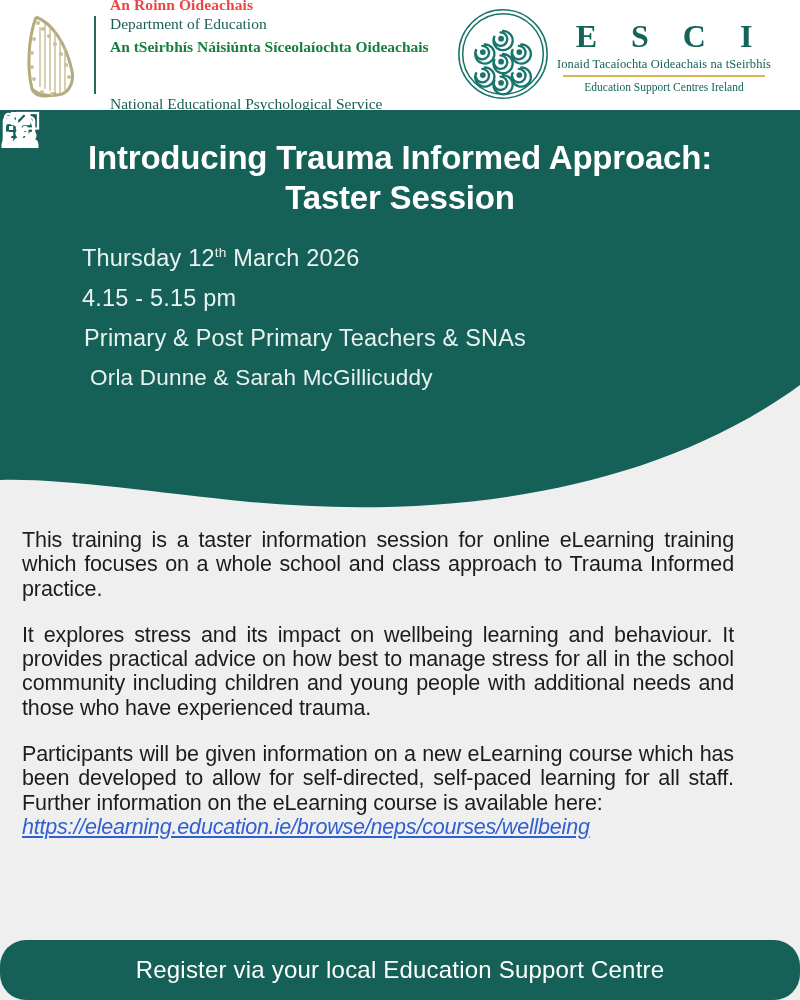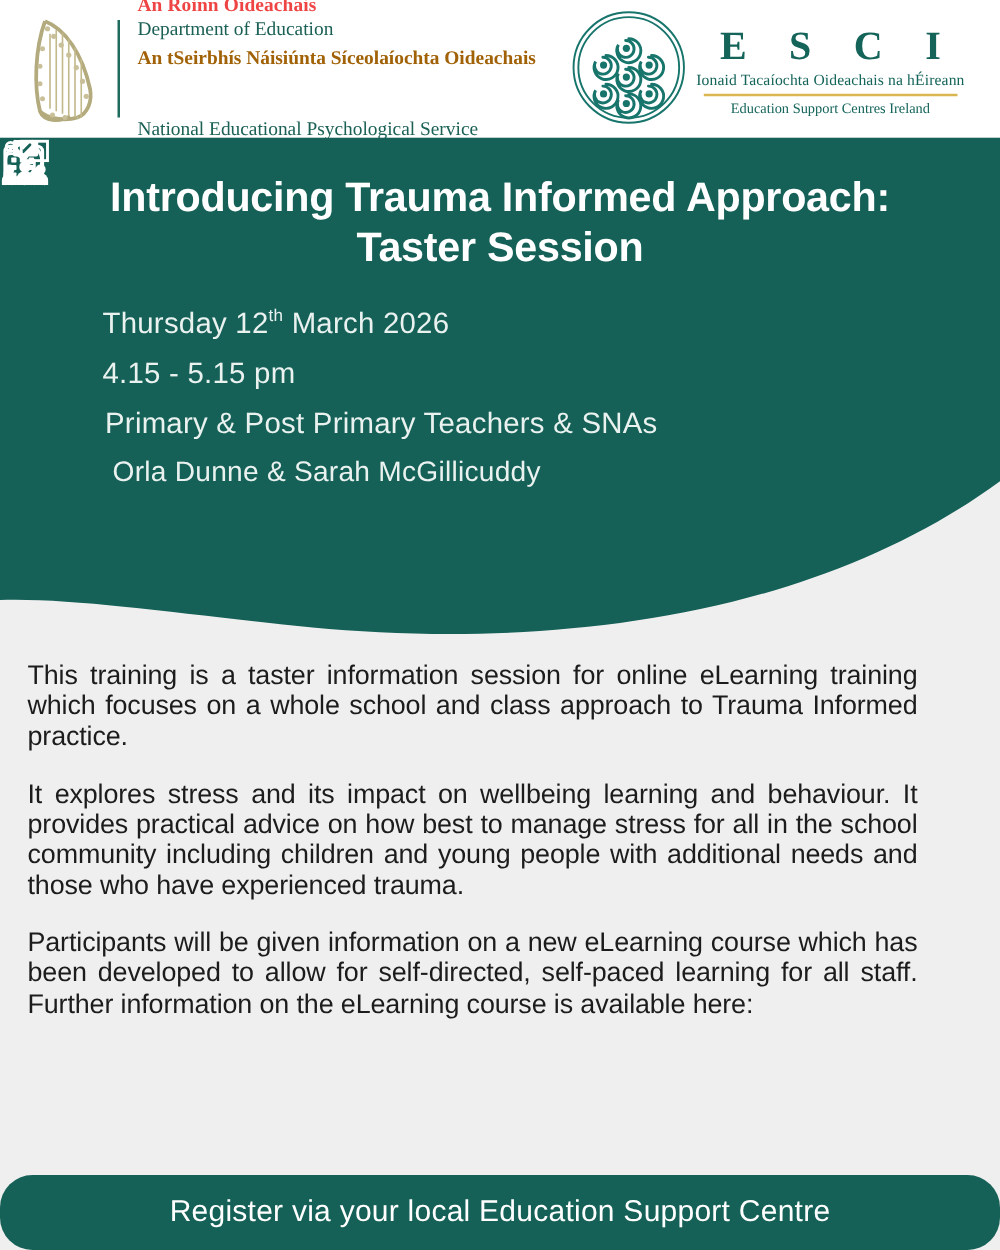--- a/index.html
+++ b/index.html
@@ -15,21 +15,21 @@
   .header{
     position:absolute; left:0; top:0; width:800px; height:110px;
     background:#ffffff; display:flex; align-items:center;
   }
   .doe-logo{ display:flex; align-items:center; padding-left:22px; }
   .harp{ width:62px; height:92px; flex:none; }
   .vrule{ width:2px; height:78px; background:#1f6b5e; margin:0 14px 0 10px; }
   .doe-text{ color:#14524a; line-height:1.22; }
   .doe-text .l1{ font-family:"Liberation Serif", serif; font-weight:bold; font-size:15.5px; color:#ef4444; letter-spacing:.1px;}
   .doe-text .l2{ font-family:"Liberation Serif", serif; font-size:15.5px; color:#1b6055; }
-  .doe-text .l3{ font-family:"Liberation Serif", serif; font-weight:bold; font-size:15.5px; color:#a16207; margin-top:4px;}
+  .doe-text .l3{ font-family:"Liberation Serif", serif; font-weight:bold; font-size:15.5px; color:#15803d; margin-top:4px;}
   .doe-text .l4{ font-family:"Liberation Serif", serif; font-size:15.5px; color:#1b6055;margin-top:39px; }
 
   .esci-logo{ position:absolute; left:455px; top:6px; display:flex; align-items:flex-start; }
   .esci-mark{ width:96px; height:96px; flex:none; }
   .esci-words{ padding-top:14px; padding-left:6px; text-align:center; }
   .esci-words .big{
     font-family:"Liberation Serif", serif; font-weight:bold;
     font-size:32px; color:#14645a; letter-spacing:13px; line-height:1;
     padding-left:13px;
   }
@@ -153,21 +153,21 @@
           <circle cx="29" cy="48" r="3"></circle>
         <circle cx="67" cy="48" r="3"></circle>
           <circle cx="48" cy="58" r="3"></circle>
         <circle cx="29" cy="72" r="3"></circle>
           <circle cx="67" cy="72" r="3"></circle>
         <circle cx="48" cy="80" r="3"></circle>
       </g>
     </svg>
     <div class="esci-words">
       <div class="big">E S C I</div>
-      <div class="ga">Ionaid Tacaíochta Oideachais na hÉireann</div>
+      <div class="ga">Ionaid Tacaíochta Oideachais na tSeirbhís</div>
       <div class="rule"></div>
       <div class="en">Education Support Centres Ireland</div>
     </div>
   </div>
 </div>
 
 <div class="hero">
   <svg width="800" height="400" viewBox="0 0 800 400">
     <path d="M0,0 L800,0 L800,275 C640,392 420,408 250,392 C150,382 60,368 0,370 Z" fill="#156057"></path>
   </svg>
@@ -244,18 +244,19 @@
 
     </div>
   </div>
 </div>
 
 <div class="body">
   <p>This training is a taster information session for online eLearning training which focuses on a whole school and class approach to Trauma Informed practice.</p>
   <p>It explores stress and its impact on wellbeing learning and behaviour. It provides practical advice on how best to manage stress for all in the school community including children and young people with additional needs and those who have experienced trauma.</p>
   <p class="last">
     <span>Participants will be given information on a new eLearning course which has been developed to allow for self-directed, self-paced learning for all staff. Further information on the eLearning course is available here:</span>
+    <a class="link" href="#">https://elearning.education.ie/browse/neps/courses/wellbeing</a>
   </p>
 </div>
 
 <div class="footer">
   <span>Register via your local Education Support Centre</span>
 </div>
 
 </body></html>

